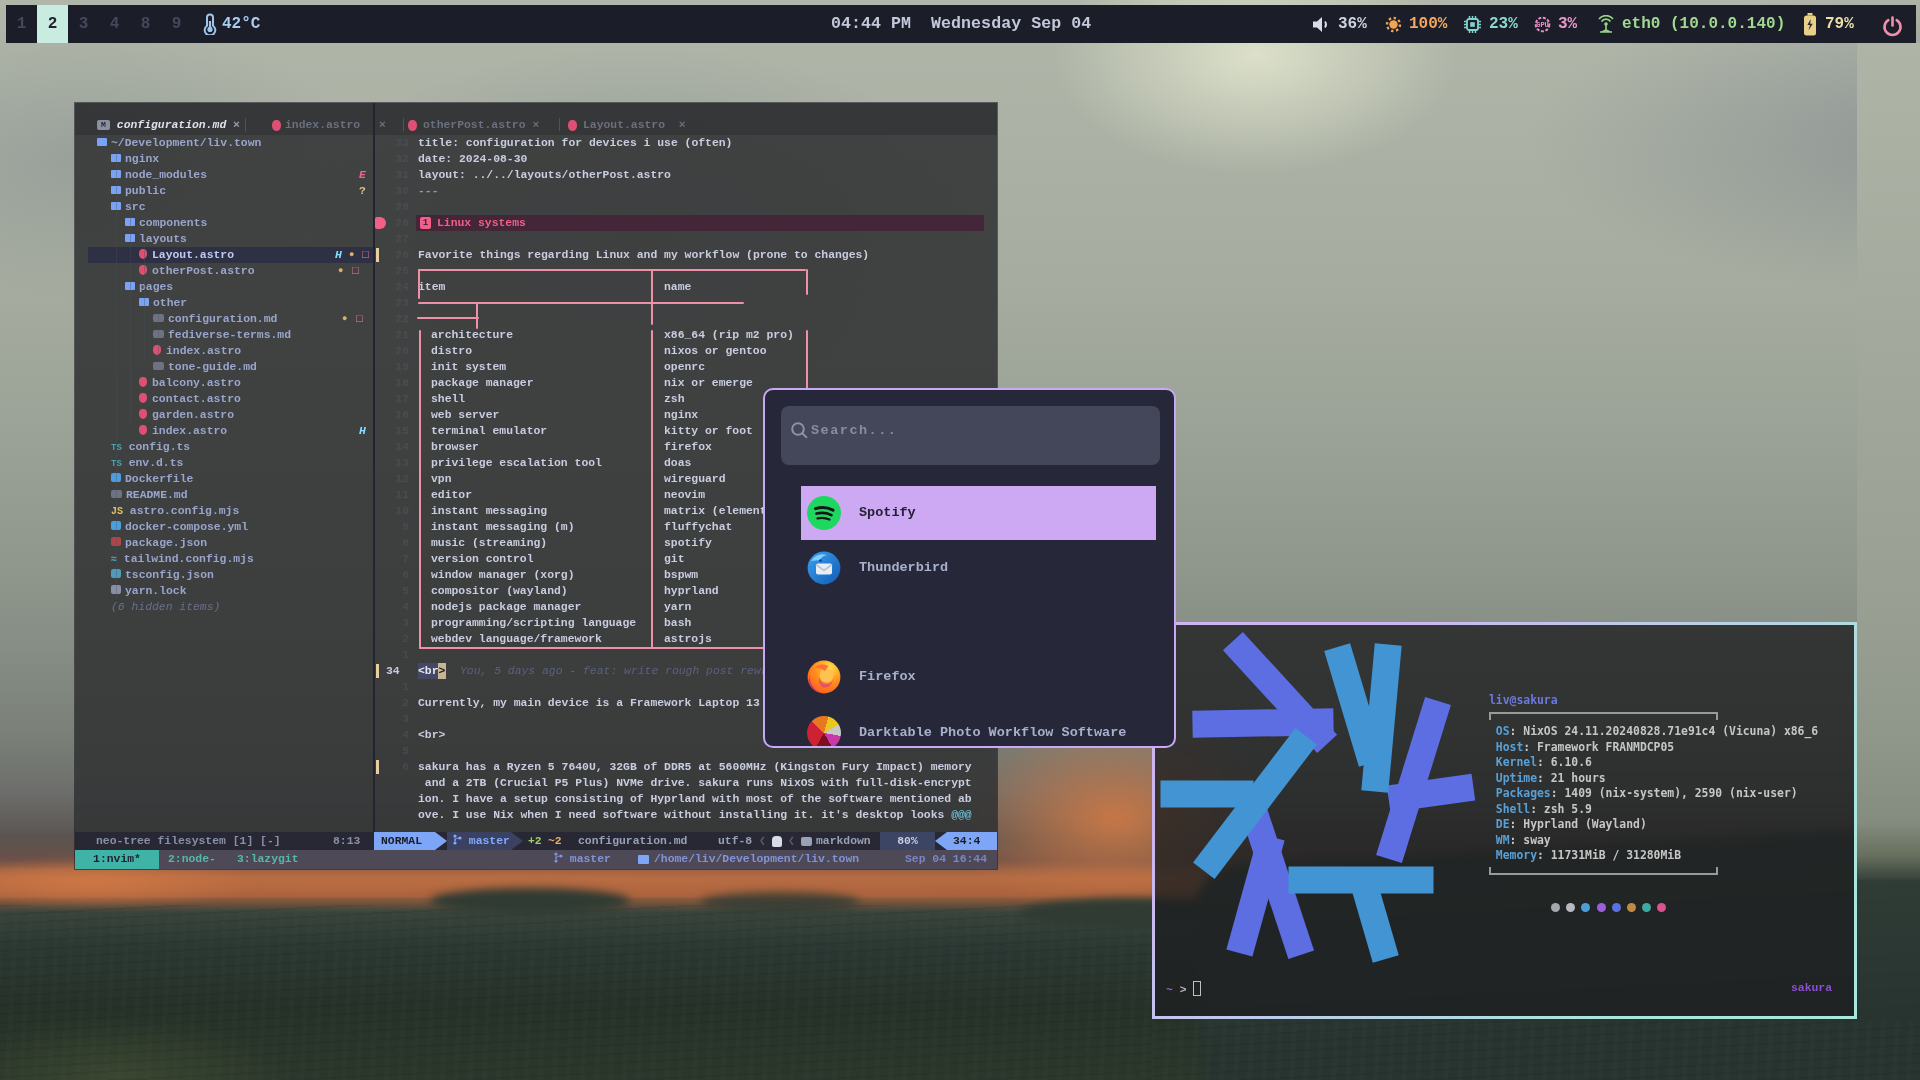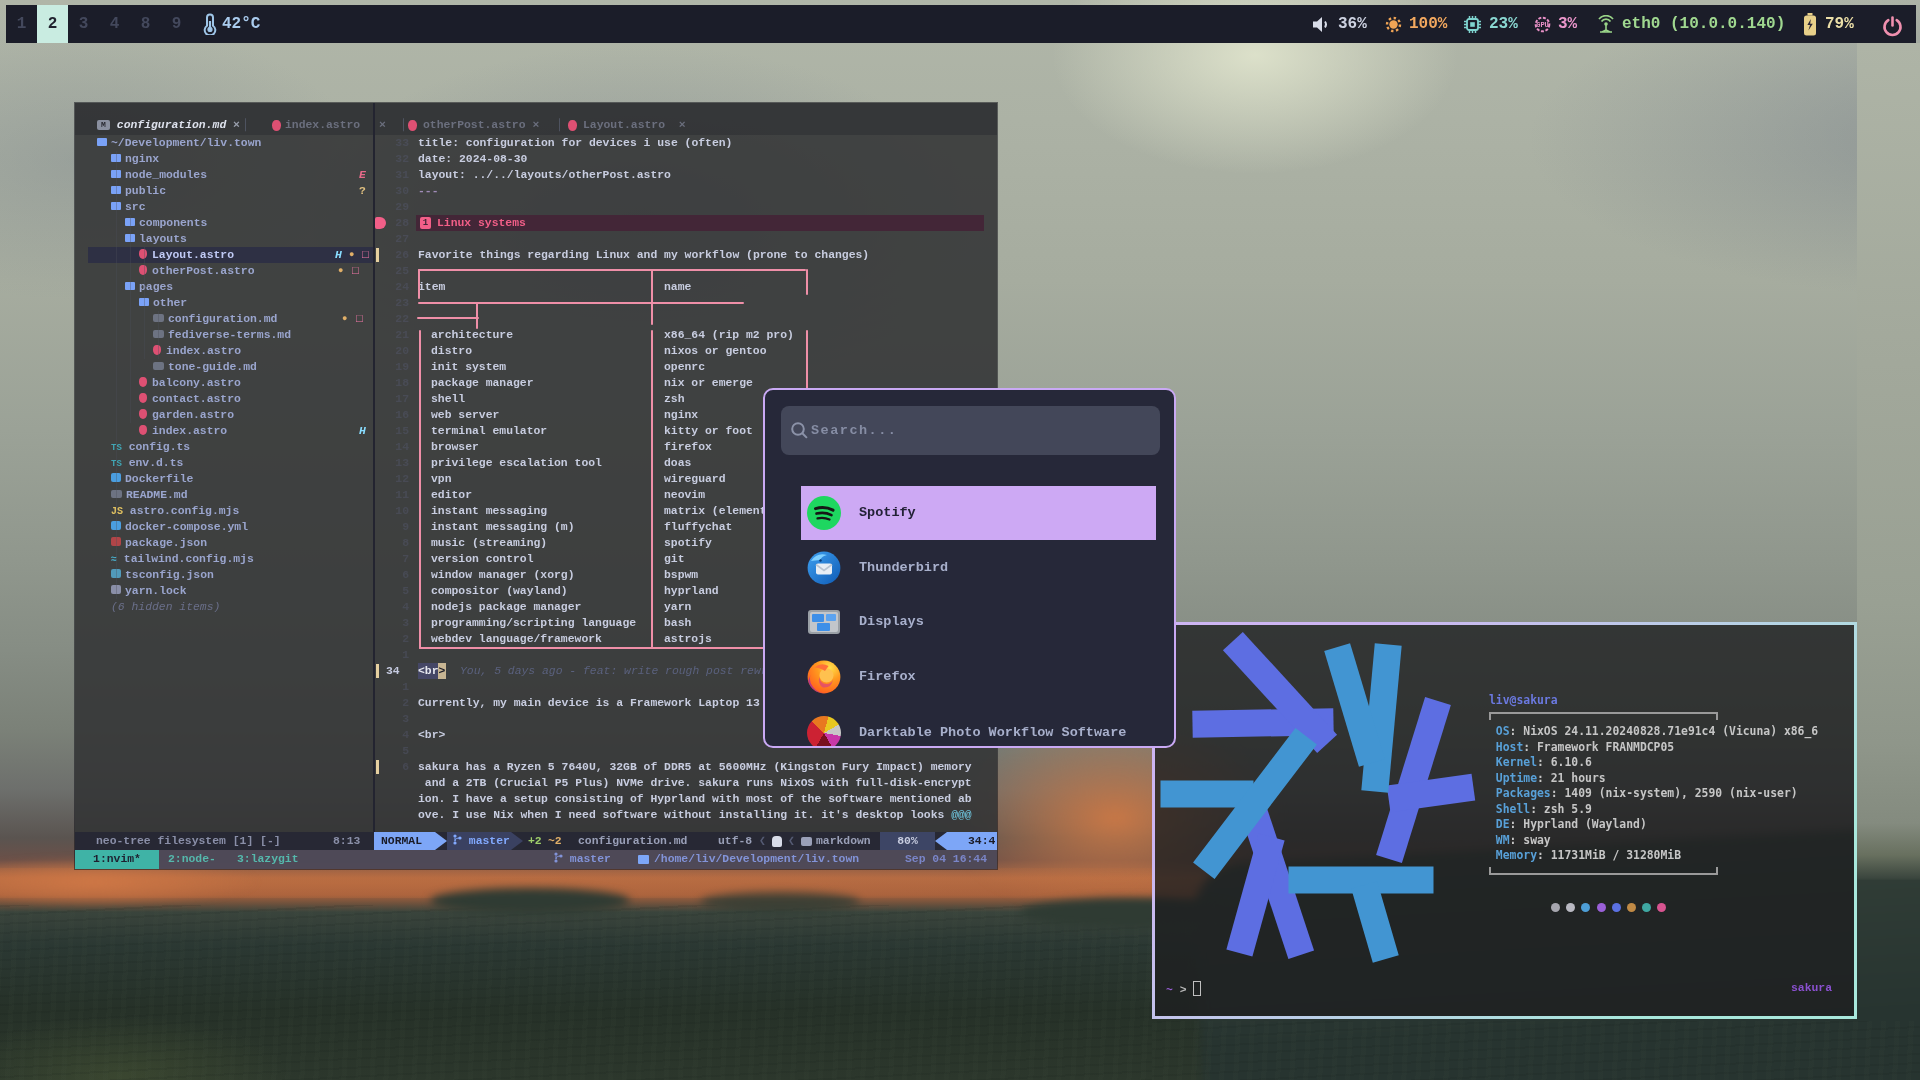--- a/index.html
+++ b/index.html
@@ -28,21 +28,21 @@
 .l{position:absolute;height:16px;line-height:16px;white-space:pre}
 .tabtxt{color:#6b6f7e}
 .tree-guide{position:absolute;width:1px;background:#4a4c58;opacity:.35}
 .num{position:absolute;width:26px;text-align:right;height:16px;line-height:16px;color:#575b74;opacity:.4;font-weight:bold}
 .tbl{position:absolute;background:#ef8fa8}
 .tname{color:#9aa5ce}
 .sline{position:absolute;left:0;top:729px;width:922px;height:18px;background:#272834;font-size:11.4px;font-weight:bold;line-height:18px}
 .tmux{position:absolute;left:0;top:747px;width:922px;height:19px;background:rgba(84,78,96,.78);font-size:11.4px;font-weight:bold;line-height:19px}
 
 .launch{position:absolute;left:763px;top:388px;width:413px;height:360px;background:#262839;border:2px solid #c9a9f4;border-radius:10px;overflow:hidden;font-weight:bold}
-.srch{position:absolute;left:16px;top:16px;width:379px;height:49px;background:#434759;border-radius:8px}
+.srch{position:absolute;left:16px;top:16px;width:379px;height:59px;background:#434759;border-radius:8px}
 .row{position:absolute;left:36px;width:355px;height:54px}
 .row.sel{background:#cda9f4}
 .rlbl{position:absolute;left:58px;top:0;height:54px;line-height:54px;font-size:13.5px;color:#a8b0cc;white-space:nowrap}
 .ric{position:absolute;left:6px;top:10px;width:34px;height:34px}
 
 .term{position:absolute;left:1152px;top:622px;width:705px;height:397px;border:3px solid;border-image:linear-gradient(135deg,#cdb5f2 20%,#a8e8dc 80%) 1;background:rgba(30,31,32,.8)}
 .tpre{position:absolute;white-space:pre;font-size:11.4px;font-weight:bold;line-height:15.5px;color:#c6c6c6}
 .lbl{color:#58a0d8}
 .dot{position:absolute;width:9px;height:9px;border-radius:50%;top:903px}
 </style></head><body>
@@ -65,20 +65,21 @@
  <div class="ws" style="left:62px">3</div>
  <div class="ws" style="left:93px">4</div>
  <div class="ws" style="left:124px">8</div>
  <div class="ws" style="left:155px">9</div>
  <svg class="abs" style="left:197px;top:8px" width="14" height="22" viewBox="0 0 14 22">
       <path d="M7 1.5a3 3 0 0 1 3 3v8.2a5.3 5.3 0 1 1-6 0V4.5a3 3 0 0 1 3-3z" fill="none" stroke="#9fc6e8" stroke-width="2"></path>
       <circle cx="7" cy="16.4" r="2.6" fill="#9fc6e8"></circle>
       <rect x="5.9" y="8" width="2.2" height="8" fill="#9fc6e8"></rect>
     </svg>
  <div class="bi" style="left:216px;color:#aaccee">42°C</div>
+ <div class="bi" style="left:825px;font-size:16.6px;letter-spacing:.05px">04:44 PM  Wednesday Sep 04</div>
  <svg class="abs" style="left:1306px;top:11px" width="20" height="17" viewBox="0 0 20 17">
       <path d="M1 5.5h4L10 1v15L5 11.5H1z" fill="#d8dce8"></path>
       <path d="M13 5.5q2.2 3 0 6" stroke="#d8dce8" stroke-width="1.8" fill="none"></path>
     </svg>
  <div class="bi" style="left:1332px;color:#ccd1e0">36%</div>
  <svg class="abs" style="left:1378px;top:10px" width="19" height="19" viewBox="0 0 19 19">
       <circle cx="9.5" cy="9.5" r="4.2" fill="#f0a455"></circle>
       <g stroke="#f0a455" stroke-width="2.4">
         <circle cx="9.5" cy="9.5" r="6.5" fill="none" stroke-dasharray="2.4 2.6"></circle>
       </g>
@@ -303,21 +304,21 @@
 <span class="abs" style="left:453px;color:#9ece6a">+2</span>
 <span class="abs" style="left:473px;color:#e0af68">~2</span>
 <span class="abs" style="left:503px;color:#9aa0b8">configuration.md</span>
 <span class="abs" style="left:643px;color:#9aa0b8">utf-8</span>
 <span class="abs" style="left:684px;color:#555b74">❮</span>
 <span class="abs" style="left:697px;top:4px;width:10px;height:11px;background:#d8dce8;border-radius:4px 4px 2px 2px"></span>
 <span class="abs" style="left:713px;color:#555b74">❮</span>
 <span class="abs" style="left:726px;top:5px;width:11px;height:9px;background:#9aa0b8;border-radius:2px"></span>
 <span class="abs" style="left:741px;color:#9aa0b8">markdown</span>
 <span class="abs" style="left:805px;width:55px;height:18px;background:#3d4565;text-align:center;color:#c8cde0">80%</span>
-<span class="abs" style="left:860px;width:62px;height:18px;background:#7da6f7;clip-path:polygon(12px 0,100% 0,100% 100%,12px 100%,0 50%);color:#1a1b26;padding-left:33px">34:4</span>
+<span class="abs" style="left:860px;width:62px;height:18px;background:#7da6f7;clip-path:polygon(12px 0,100% 0,100% 100%,12px 100%,0 50%);color:#1a1b26;padding-left:18px">34:4</span>
 </div>
 <div class="tmux">
 <span class="abs" style="left:0;width:84px;height:19px;background:#3fb3a6;color:#1e2030;text-align:center">1:nvim*</span>
 <span class="abs" style="left:93px;color:#55b8ac">2:node-</span>
 <span class="abs" style="left:162px;color:#55b8ac">3:lazygit</span>
 <span class="abs" style="left:479px;color:#8293d8"><svg width="9" height="11" viewBox="0 0 9 11" style="vertical-align:-1px">
           <circle cx="2" cy="2" r="1.6" fill="#8293d8"></circle>
           <circle cx="2" cy="9" r="1.6" fill="#8293d8"></circle>
           <circle cx="7" cy="4" r="1.6" fill="#8293d8"></circle>
           <path d="M2 3.5v4M2 7q0-3 5-3" stroke="#8293d8" fill="none"></path>
@@ -402,30 +403,20 @@
           </linearGradient>
         </defs>
         <circle cx="17" cy="17" r="16.4" fill="url(#tbg)"></circle>
         <path d="M4 10q6-9 16-6-5 1-7 5z" fill="#7fd0ff"></path>
         <rect x="9" y="12.5" width="16" height="11" rx="2" fill="#e8eef5"></rect>
         <path d="M9 13.5l8 6 8-6" fill="none" stroke="#b8c4d2" stroke-width="1.6"></path>
         <circle cx="13.5" cy="9.5" r="1.2" fill="#0a3c78"></circle>
       </svg>
       <span class="rlbl" style="color:#a8b0cc">Thunderbird</span>
     </div>
-<div class="row " style="top:205px">
-      <svg class="ric" viewBox="0 0 34 34">
-        <rect x="1" y="5" width="32" height="24" rx="3" fill="#9aa0a6"></rect>
-        <rect x="3" y="7" width="28" height="20" rx="2" fill="#c2c6cb"></rect>
-        <rect x="5" y="9" width="12" height="8" rx="1" fill="#3d8fe8"></rect>
-        <rect x="19" y="9" width="10" height="7" rx="1" fill="#5ba3f0"></rect>
-        <rect x="10" y="18" width="13" height="8" rx="1" fill="#3d8fe8"></rect>
-      </svg>
-      <span class="rlbl" style="color:#a8b0cc">Displays</span>
-    </div>
 <div class="row " style="top:260px">
       <svg class="ric" viewBox="0 0 34 34">
         <defs>
           <radialGradient id="fxg" cx="0.68" cy="0.22" r="0.95">
             <stop offset="0" stop-color="#ffe14d"></stop>
             <stop offset="0.4" stop-color="#ff9a1f"></stop>
             <stop offset="1" stop-color="#ff4f1f"></stop>
           </radialGradient>
         </defs>
         <circle cx="17" cy="17" r="16.4" fill="url(#fxg)"></circle>

